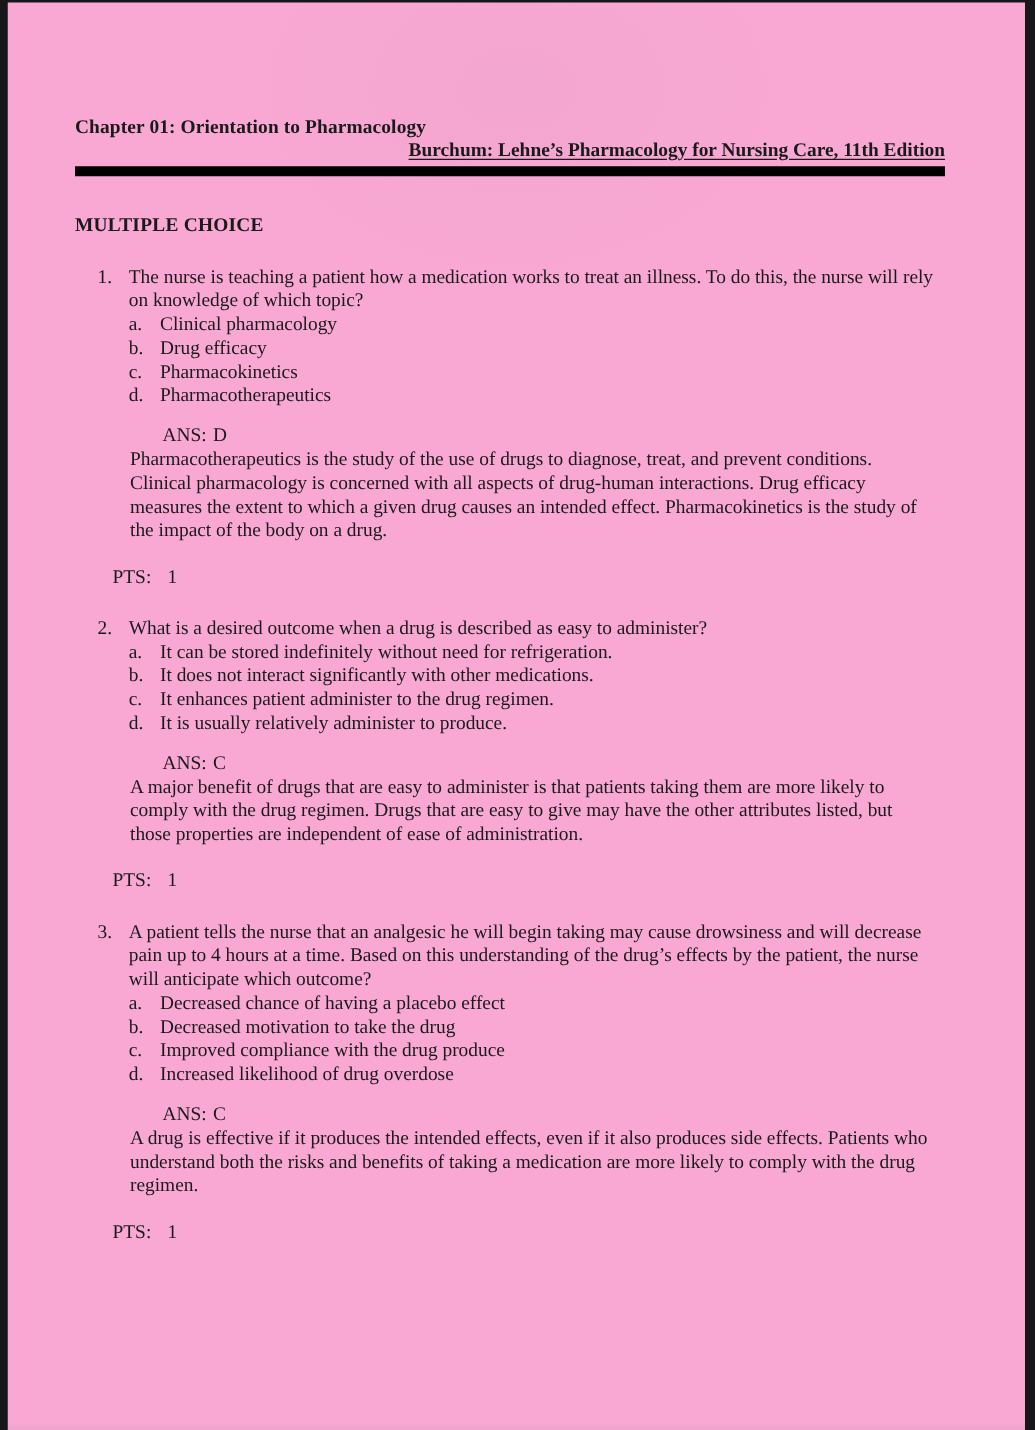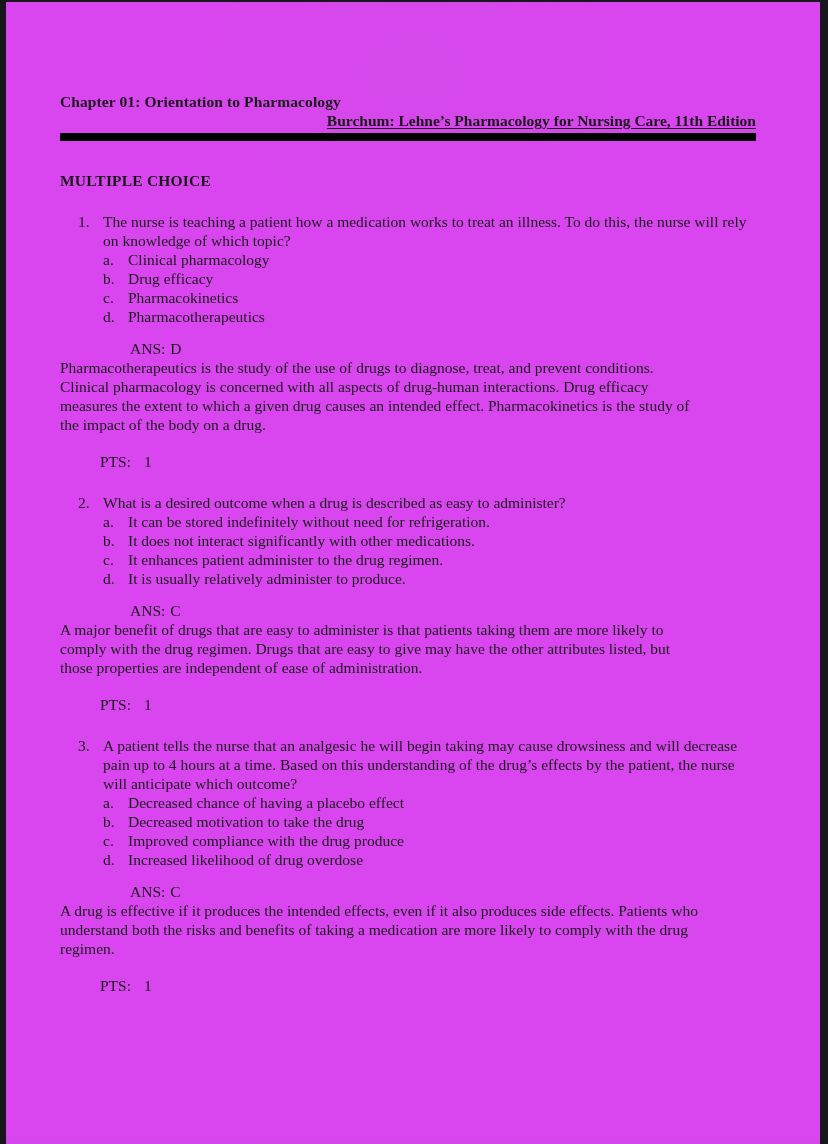--- a/index.html
+++ b/index.html
@@ -10,21 +10,21 @@
     font-family: "Liberation Serif", "DejaVu Serif", serif;
     overflow: hidden;
   }
   .edge-strip { position: absolute; top: 0; bottom: 0; background: #17171b; z-index: 3; }
   .edge-left  { left: 0;  width: 6px; }
   .edge-right { right: 0; width: 8px; }
 
   .page {
     position: absolute;
     left: 6px; right: 8px; top: 2px; bottom: 0;
-    background: #d946ef;
+    background: #f9a8d4;
     color: #1a1a1a;
     z-index: 1;
   }
   
   .page::before {
     content: "";
     position: absolute;
     left: 22%; top: 0; width: 56%; height: 230px;
     background: radial-gradient(ellipse at 50% 30%, rgba(120,120,125,0.05), rgba(0,0,0,0) 70%);
     pointer-events: none;
@@ -71,22 +71,22 @@
 
   .opt {
     display: flex;
     margin-left: 43px;
   }
   .opt-letter { width: 25px; flex: 0 0 25px; }
   .opt-text { flex: 1; }
 
   .ans-line { margin-top: 13px; margin-left: 70px; }
   .ans-line .ans-value { margin-left: 5px; }
-  .rationale { width: 644px; }
-  .pts-line { margin-top: 18px; margin-left: 40px; }
+  .rationale { margin-left: 44px; width: 644px; }
+  .pts-line { margin-top: 18px; margin-left: 30px; }
   .pts-line .pts-value { margin-left: 13px; }
 </style>
 </head>
 <body>
 
 <div class="edge-strip edge-left"></div>
 <div class="edge-strip edge-right"></div>
 
 <div class="page">
   <div class="content">

